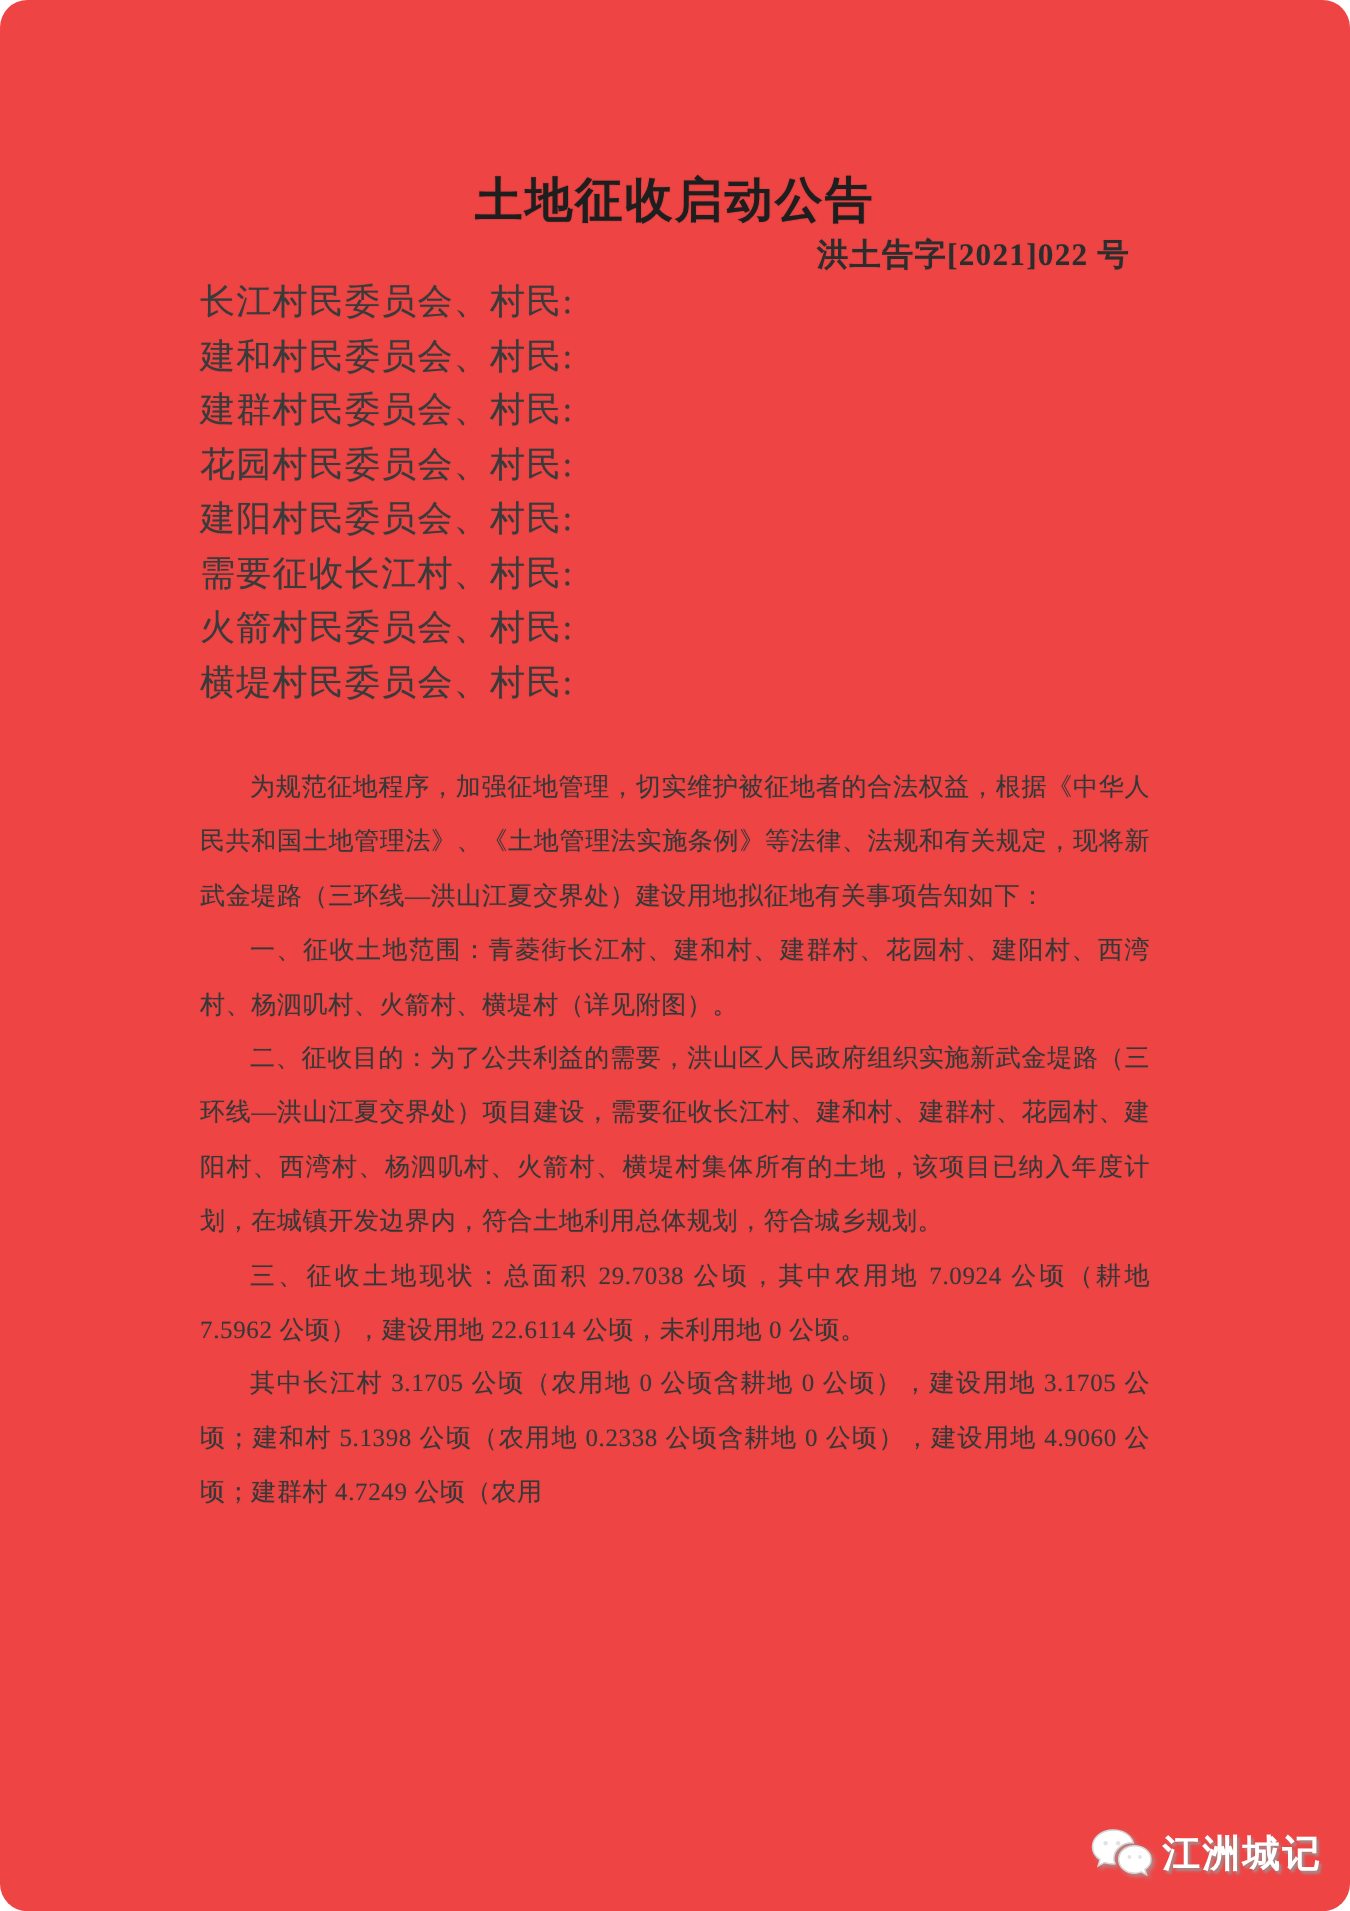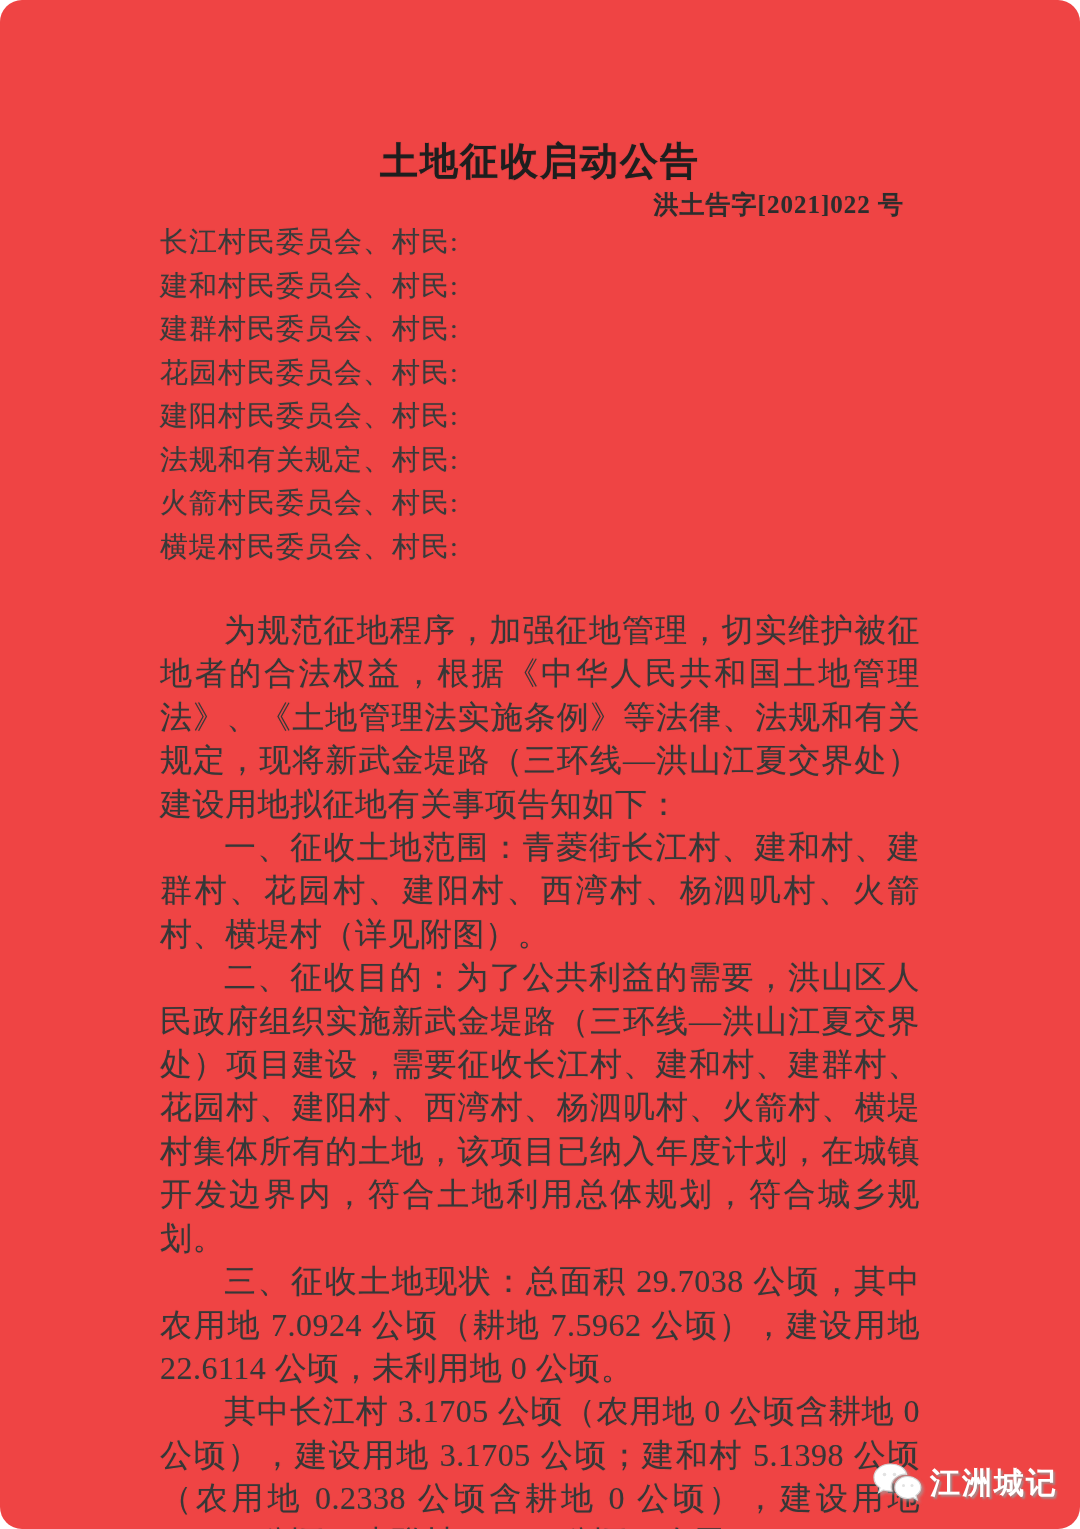--- a/index.html
+++ b/index.html
@@ -59,21 +59,21 @@
     line-height: 43.5px;
     letter-spacing: 1px;
     color: #3a3a3a;
   }
 
   .body-text {
     margin-top: 41px;
   }
 
   .body-text p {
-    font-size: 32px;
+    font-size: 20px;
     line-height: 43.4px;
     text-indent: 2em;
     text-align: justify;
     text-justify: inter-ideograph;
     color: #373737;
     letter-spacing: 0.5px;
   }
 
   .watermark {
     position: absolute;
@@ -116,21 +116,21 @@
 
         <div class="recipient-line">建和村民委员会、村民:</div>
 
         <div class="recipient-line">建群村民委员会、村民:</div>
 
         <div class="recipient-line">花园村民委员会、村民:</div>
 
         <div class="recipient-line">建阳村民委员会、村民:</div>
 
 
-        <div class="recipient-line">法规和有关规定、村民:</div>
+        <div class="recipient-line">需要征收长江村、村民:</div>
 
         <div class="recipient-line">火箭村民委员会、村民:</div>
 
         <div class="recipient-line">横堤村民委员会、村民:</div>
       </div>
 
     <div class="body-text">
 
         <p>为规范征地程序，加强征地管理，切实维护被征地者的合法权益，根据《中华人民共和国土地管理法》、《土地管理法实施条例》等法律、法规和有关规定，现将新武金堤路（三环线—洪山江夏交界处）建设用地拟征地有关事项告知如下：</p>
 

